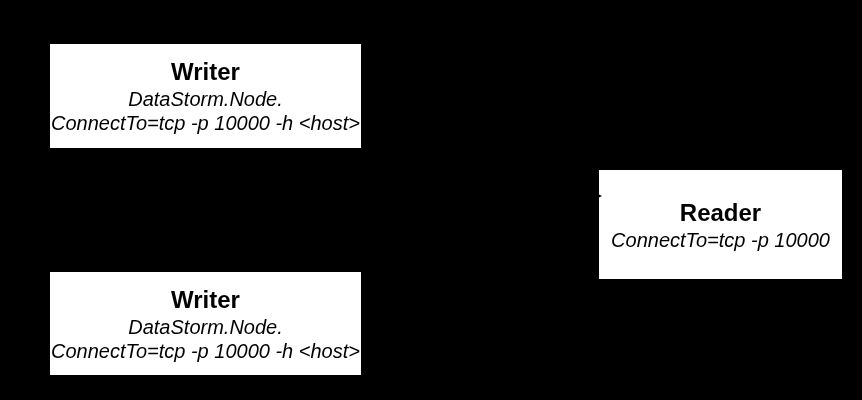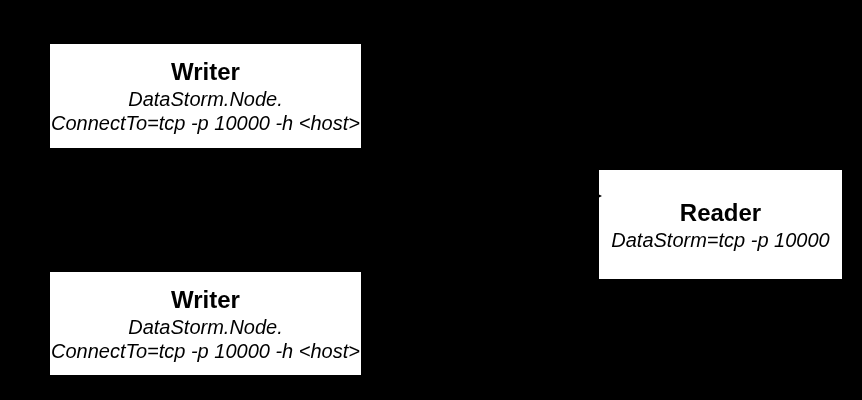--- a/index.html
+++ b/index.html
@@ -65,18 +65,18 @@
   </div>
 
   <div class="node writer-bottom">
     <div class="node-title">Writer</div>
     <div class="node-line">DataStorm.Node.</div>
     <div class="node-line">ConnectTo=tcp -p 10000 -h &lt;host&gt;</div>
   </div>
 
   <div class="node reader">
     <div class="node-title">Reader</div>
-    <div class="node-line">DataStorm=tcp -p 10000</div>
+    <div class="node-line">ConnectTo=tcp -p 10000</div>
   </div>
 
   <div class="arrow-tip"></div>
 
 </div>
 
 </body></html>

